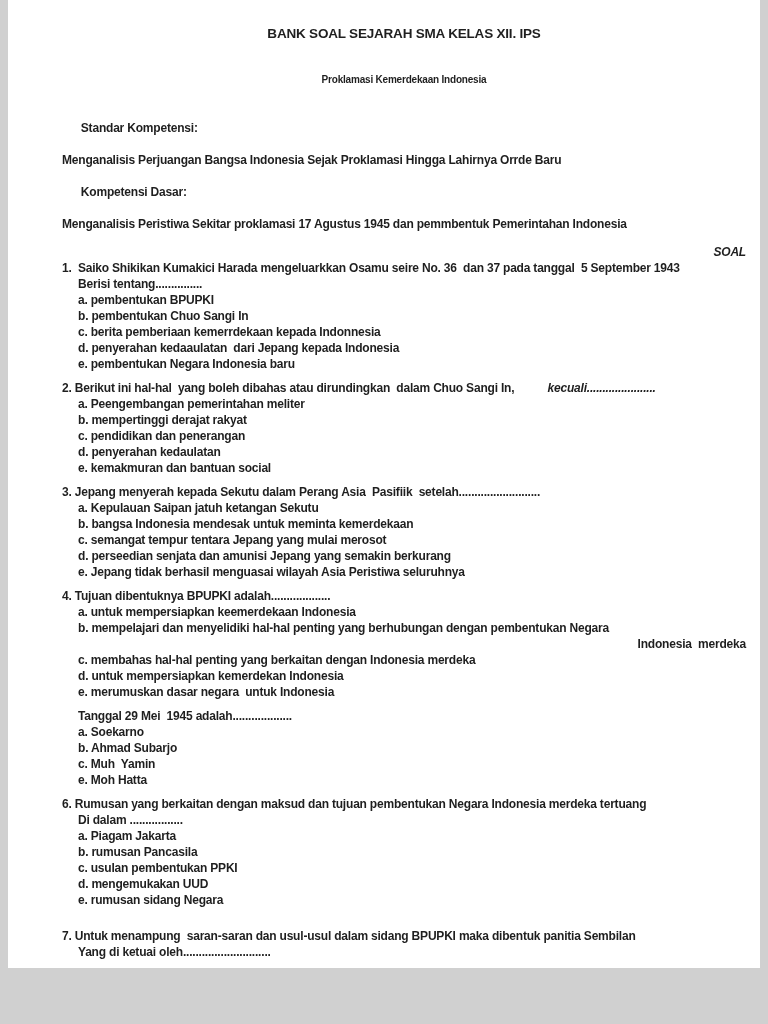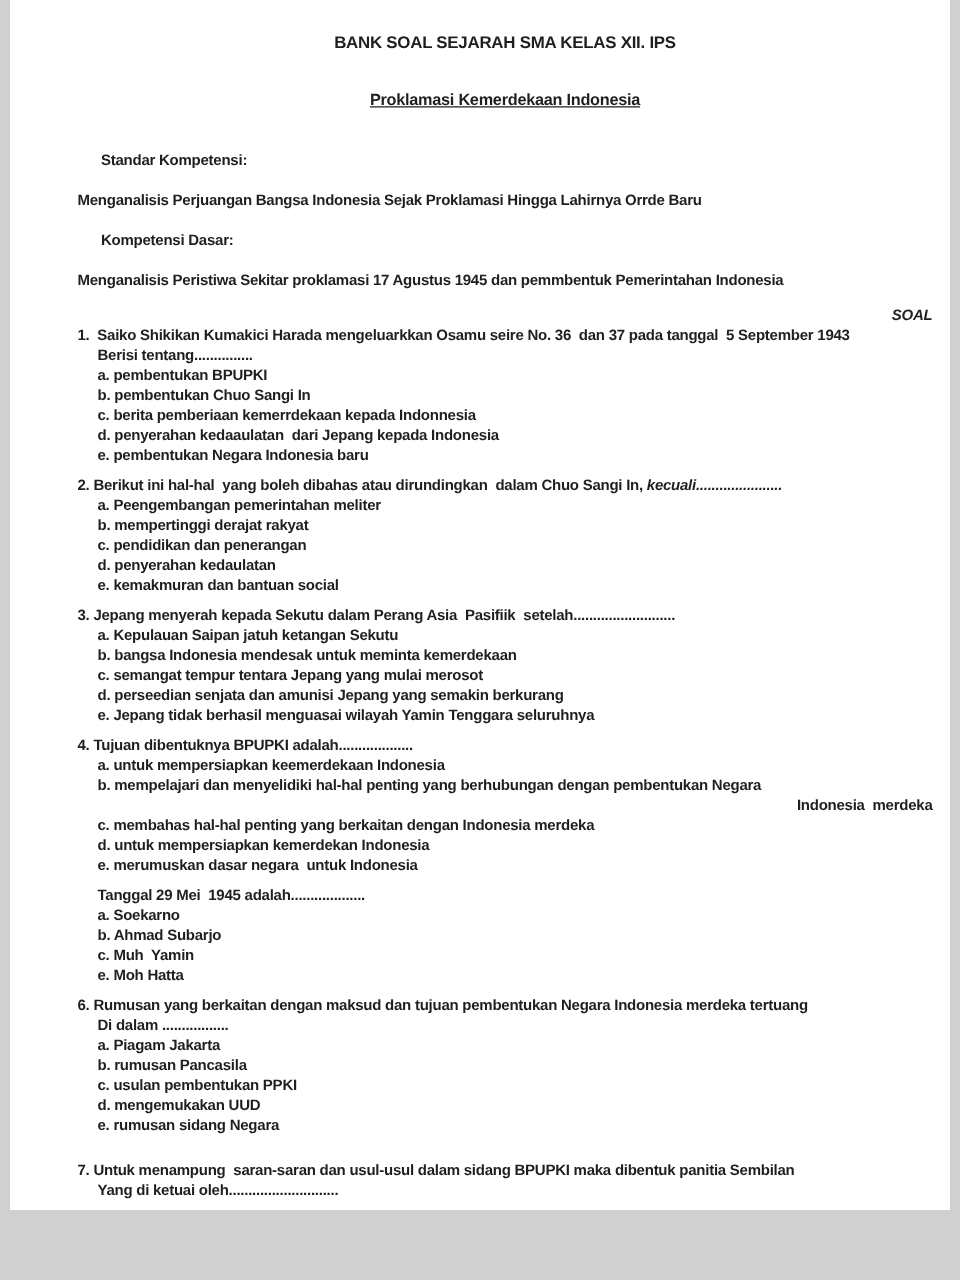--- a/index.html
+++ b/index.html
@@ -21,41 +21,40 @@
     letter-spacing:-0.2px;
     line-height:16px;
   }
   .doc-title {
     text-align:center;
     font-size:13.5px;
     font-weight:700;
   }
   .doc-subtitle {
     text-align:center;
-    font-size:13px;
+    font-size:10px;
     font-weight:700;
-    text-decoration:underline;
     margin-top:30px;
   }
   .kompetensi { margin-top:16px; }
   .line { white-space:pre-wrap; }
   .label { font-weight:700; }
   .soal-label {
     margin-top:12px;
     font-style:italic;
     font-weight:700;
     text-align:right;
   }
   .question { margin-top:8px; }
   .question:first-child { margin-top:0; }
   .question:last-child { margin-top:20px; }
   .stem.cont { padding-left:16px; }
   .option { padding-left:16px; }
   .option.optcont { padding-left:30px;text-align:right; }
-  .it { font-style:italic; }
+  .it { font-style:italic;margin-left:30px; }
 </style>
 </head>
 <body>
 
 <div class="page">
   <div class="doc-title">BANK SOAL SEJARAH SMA KELAS XII. IPS</div>
   <div class="doc-subtitle">Proklamasi Kemerdekaan Indonesia</div>
 
   <div class="kompetensi">
     <div class="line">
@@ -87,21 +86,21 @@
         <div class="line option">c. pendidikan dan penerangan</div>
         <div class="line option">d. penyerahan kedaulatan</div>
         <div class="line option">e. kemakmuran dan bantuan social</div>
       </div>
       <div class="question">
         <div class="line stem"><span>3. Jepang menyerah kepada Sekutu dalam Perang Asia  Pasifiik  setelah..........................</span></div>
         <div class="line option">a. Kepulauan Saipan jatuh ketangan Sekutu</div>
         <div class="line option">b. bangsa Indonesia mendesak untuk meminta kemerdekaan</div>
         <div class="line option">c. semangat tempur tentara Jepang yang mulai merosot</div>
         <div class="line option">d. perseedian senjata dan amunisi Jepang yang semakin berkurang</div>
-        <div class="line option">e. Jepang tidak berhasil menguasai wilayah Yamin Tenggara seluruhnya</div>
+        <div class="line option">e. Jepang tidak berhasil menguasai wilayah Asia Peristiwa seluruhnya</div>
       </div>
       <div class="question">
         <div class="line stem"><span>4. Tujuan dibentuknya BPUPKI adalah...................</span></div>
         <div class="line option">a. untuk mempersiapkan keemerdekaan Indonesia</div>
         <div class="line option">b. mempelajari dan menyelidiki hal-hal penting yang berhubungan dengan pembentukan Negara</div>
         <div class="line option optcont">Indonesia  merdeka</div>
         <div class="line option">c. membahas hal-hal penting yang berkaitan dengan Indonesia merdeka</div>
         <div class="line option">d. untuk mempersiapkan kemerdekan Indonesia</div>
         <div class="line option">e. merumuskan dasar negara  untuk Indonesia</div>
       </div>

